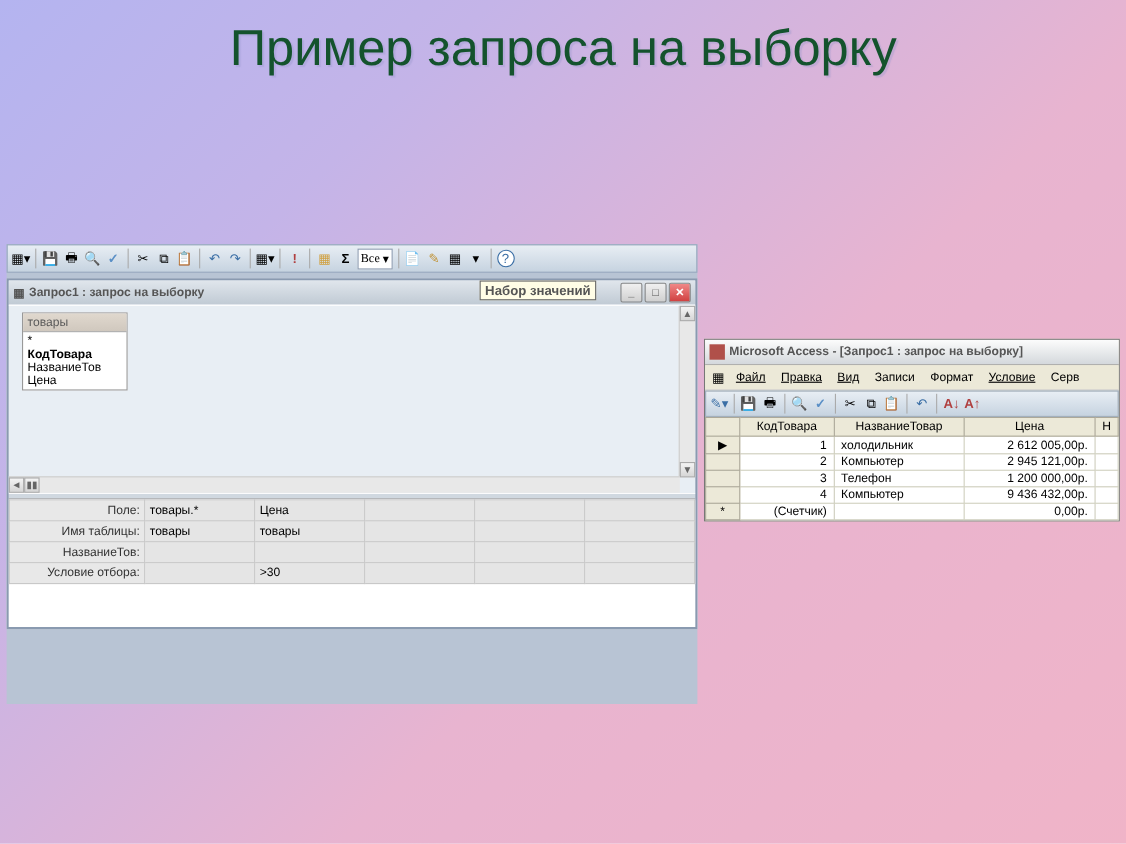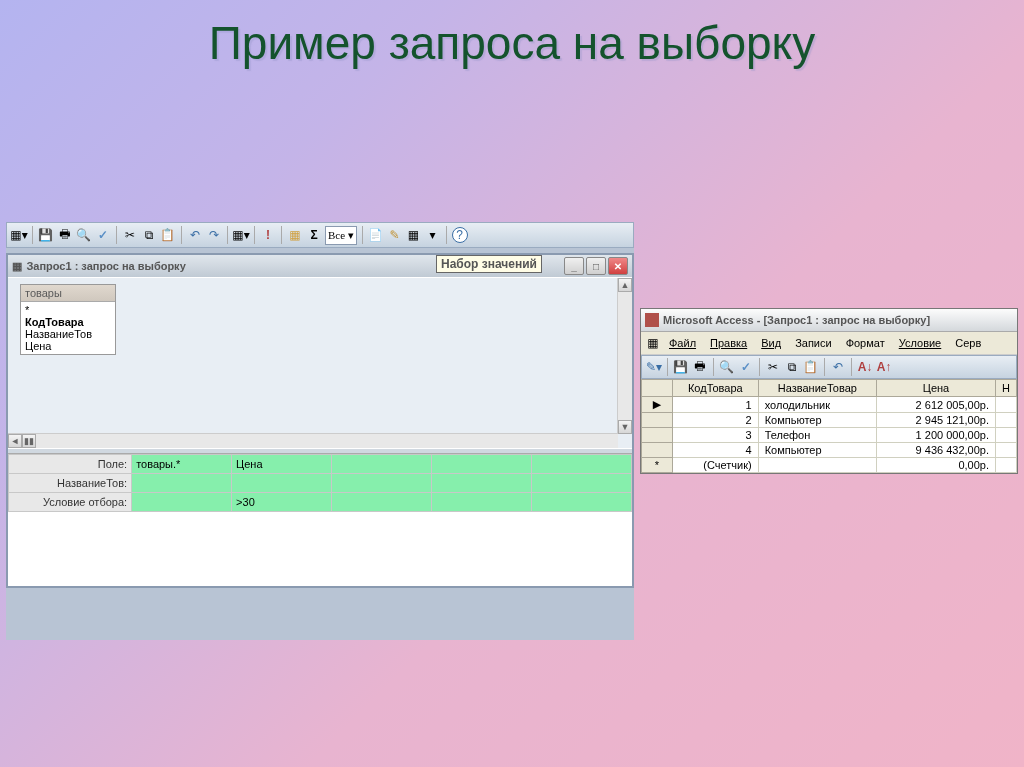--- a/index.html
+++ b/index.html
@@ -116,32 +116,32 @@
   position: absolute; top: 0; right: 0; bottom: 14px; width: 14px;
   background: #e8e8e8; border-left: 1px solid #ccc;
   display:flex;flex-direction:column;
 }
 .scroll-btn { width: 14px; height: 14px; background: linear-gradient(#f4f4f4,#d6d6d6); border: 1px solid #aaa; box-sizing:border-box; display:flex;align-items:center;justify-content:center;font-size:9px;color:#666;}
 .divider {
   height:4px;background:#d0d8e0;border-top:1px solid #fff;border-bottom:1px solid #aaa;
 }
 .grid-pane {
   background: #fff;
-  height: 132px;
+  height: 116px;
 }
 .design-grid {
   border-collapse: collapse;
   width: 100%;
   font-size: 11px;
 }
 .design-grid td, .design-grid th {
   border: 1px solid #c8c8c8;
   padding: 1px 4px;
   height: 16px;
-  background: #86efac;
+  background: #e5e5e5;
   text-align: left;
   vertical-align: middle;
 }
 .design-grid .row-label {
   background: #e8e8e8;
   text-align: right;
   color: #333;
   width: 108px;
   padding-right: 4px;
 }
@@ -289,20 +289,28 @@
         <tbody>
             <tr>
           <td class="row-label">Поле:</td>
           <td class="col-cell">товары.*</td>
           <td class="col-cell">Цена</td>
           <td class="col-cell"></td>
           <td class="col-cell"></td>
           <td class="col-cell"></td>
         </tr>
         <tr>
+          <td class="row-label">Имя таблицы:</td>
+          <td>товары</td>
+          <td>товары</td>
+          <td></td>
+          <td></td>
+          <td></td>
+        </tr>
+        <tr>
           <td class="row-label">НазваниеТов:</td>
           <td></td>
           <td></td>
           <td></td>
           <td></td>
           <td></td>
         </tr>
         <tr>
           <td class="row-label">Условие отбора:</td>
           <td></td>

